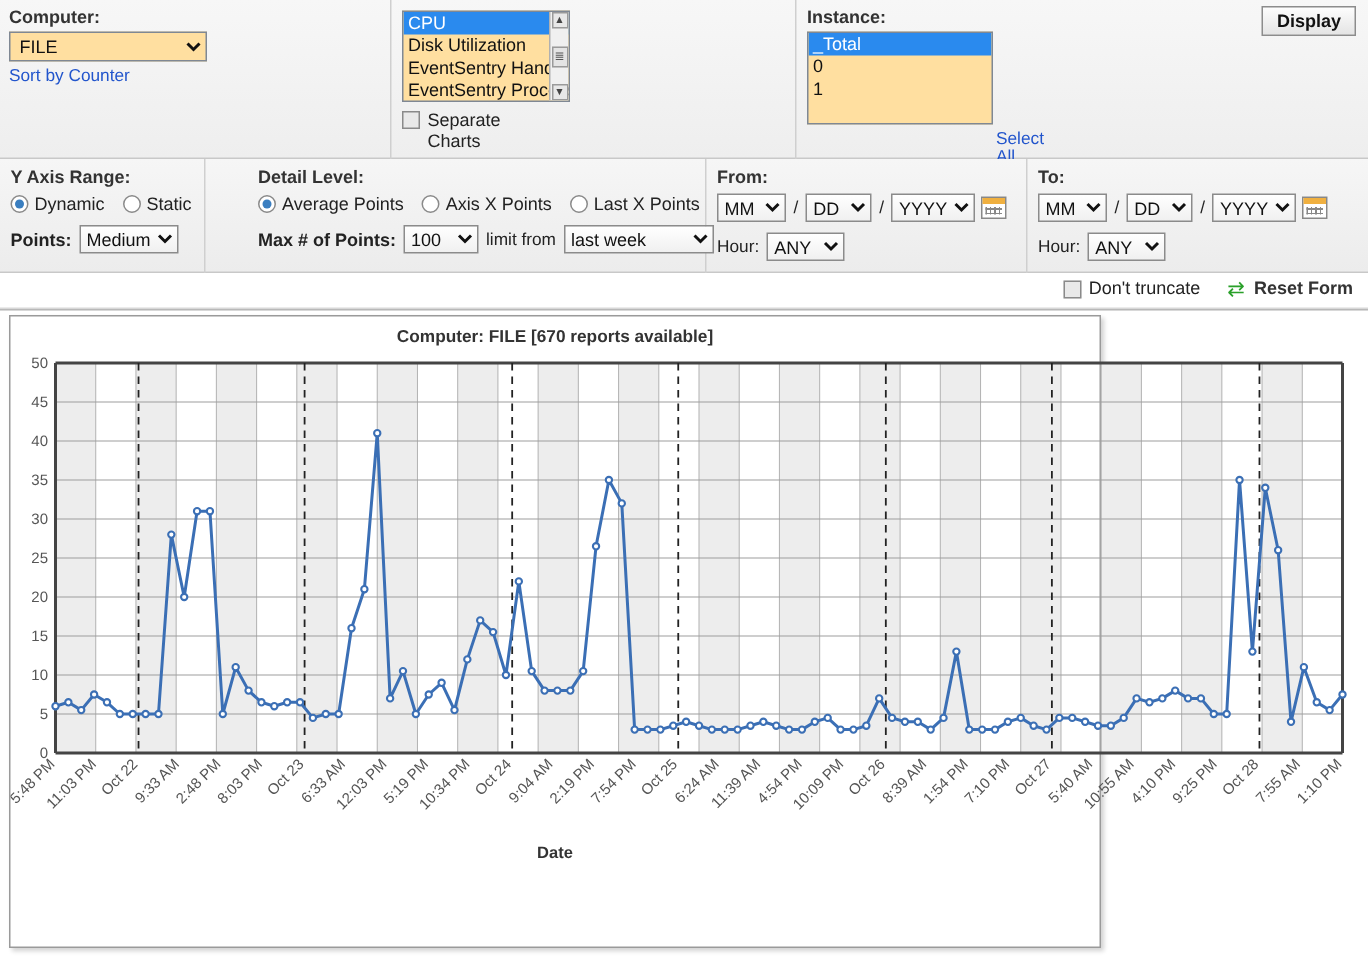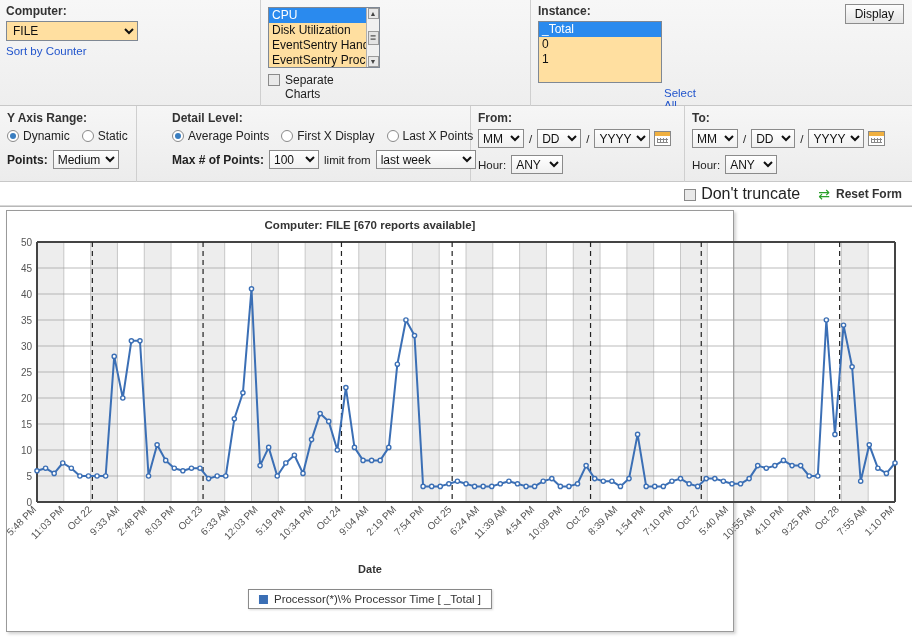--- a/index.html
+++ b/index.html
@@ -121,20 +121,21 @@
   .selectall { position: absolute; left: 396px; top: 79px; }
 
   button.btn {
     font-family: "Liberation Sans", sans-serif;
     font-size: 12px;
     background: linear-gradient(#fdfdfd, #e4e4e4);
     border: 1px solid #8c8c8c;
     padding: 2px 9px;
     color: #111;
     cursor: pointer;
+    font-weight: bold;
   }
 
   
   .row2 {
     position: relative;
     height: 76px;
     background: linear-gradient(#f6f6f6, #ececec);
     border-bottom: 1px solid #c8c8c8;
   }
   .r2cell { position: absolute; top: 0; height: 76px; }
@@ -315,21 +316,21 @@
         </div>
       </div>
 
       <div class="r2cell" style="left:137px; width:333px;margin-left:28px;">
         <div class="inner">
           <div class="lbl">Detail Level:</div>
           <div class="rr">
             <span class="radio on"></span>
             <span class="radio-lbl">Average Points</span>
             <span class="radio"></span>
-            <span class="radio-lbl">First X Display</span>
+            <span class="radio-lbl">Axis X Points</span>
             <span class="radio"></span>
             <span class="radio-lbl">Last X Points</span>
           </div>
           <div class="rr" style="margin-top:7px">
             <span class="fieldlbl">Max # of Points:</span>
             <select class="sm" style="width:50px">
               <option>100</option>
             </select>
             <span class="plainlbl">limit from</span>
             <select class="sm" style="width:100px">
@@ -372,21 +373,21 @@
             <span class="plainlbl" style="margin-left:0">Hour:</span>
             <select class="sm" style="width:52px"><option>ANY</option></select>
           </div>
         </div>
       </div>
     </div>
 
     <div class="row3">
       <div class="right">
         <span class="chk"></span>
-        <span style="font-size:16px">Don't truncate</span>
+        <span style="font-size:12px">Don't truncate</span>
         <span class="reset-icon">⇄</span>
         <span class="reset-lbl">Reset Form</span>
       </div>
     </div>
   </div>
 
   <div class="chartbox">
     <div class="chart-title">Computer: FILE [670 reports available]</div>
     <div class="plotwrap">
       <svg class="plot" id="plot-svg" width="898" height="320">
@@ -598,19 +599,15 @@
           <circle cx="836.52" cy="88.19999999999999" r="2.1" fill="#ffffff" stroke="#3b6fb5" stroke-width="1.4"></circle>
           <circle cx="845.1" cy="129.79999999999998" r="2.1" fill="#ffffff" stroke="#3b6fb5" stroke-width="1.4"></circle>
           <circle cx="853.68" cy="244.2" r="2.1" fill="#ffffff" stroke="#3b6fb5" stroke-width="1.4"></circle>
           <circle cx="862.26" cy="207.8" r="2.1" fill="#ffffff" stroke="#3b6fb5" stroke-width="1.4"></circle>
           <circle cx="870.84" cy="231.2" r="2.1" fill="#ffffff" stroke="#3b6fb5" stroke-width="1.4"></circle>
           <circle cx="879.42" cy="236.4" r="2.1" fill="#ffffff" stroke="#3b6fb5" stroke-width="1.4"></circle>
           <circle cx="888" cy="226" r="2.1" fill="#ffffff" stroke="#3b6fb5" stroke-width="1.4"></circle>
         </svg>
     </div>
     <div class="axis-x-title">Date</div>
-    <div class="legend">
-      <span class="swatch"></span>
-      <span>Processor(*)\% Processor Time [ _Total ]</span>
-    </div>
   </div>
 
 </div>
 
 </body></html>

